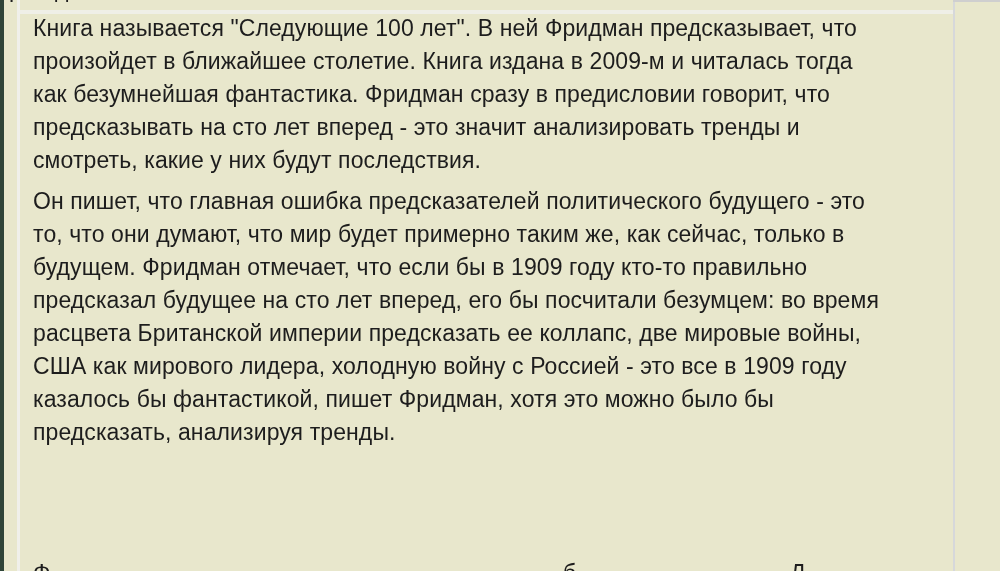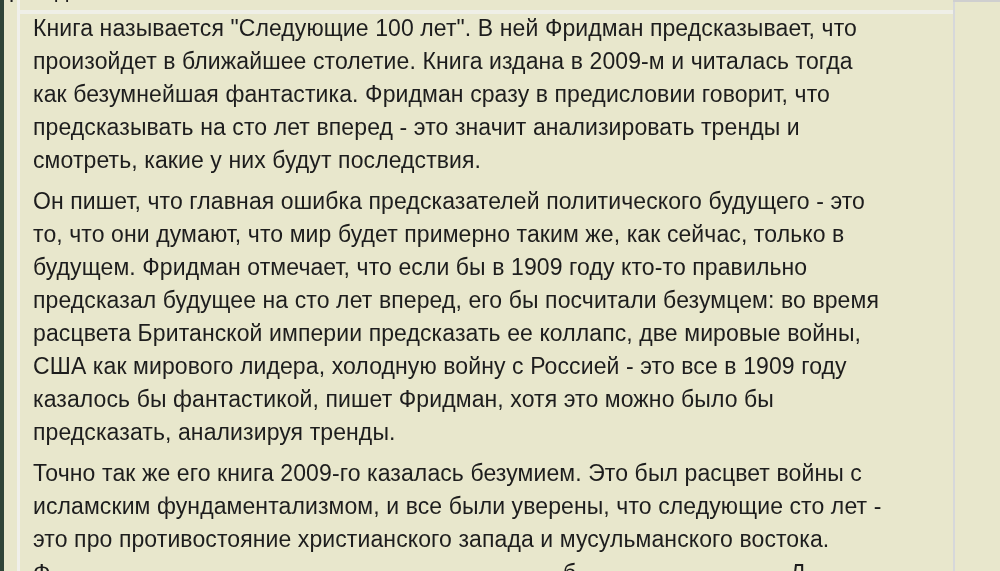--- a/index.html
+++ b/index.html
@@ -128,23 +128,20 @@
 предсказывать на сто лет вперед - это значит анализировать тренды и
 смотреть, какие у них будут последствия.</p>
     <p>Он пишет, что главная ошибка предсказателей политического будущего - это
 то, что они думают, что мир будет примерно таким же, как сейчас, только в
 будущем. Фридман отмечает, что если бы в 1909 году кто-то правильно
 предсказал будущее на сто лет вперед, его бы посчитали безумцем: во время
 расцвета Британской империи предсказать ее коллапс, две мировые войны,
 США как мирового лидера, холодную войну с Россией - это все в 1909 году
 казалось бы фантастикой, пишет Фридман, хотя это можно было бы
 предсказать, анализируя тренды.</p>
-    <p>Точно так же его книга 2009-го казалась безумием. Это был расцвет войны с
-исламским фундаментализмом, и все были уверены, что следующие сто лет -
-это про противостояние христианского запада и мусульманского востока.</p>
   </div>
 
   <div class="clipped-bottom">
     <span class="bfrag bfrag-0">Ф</span>
     <span class="bfrag bfrag-1">б</span>
     <span class="bfrag bfrag-2">Д</span>
   </div>
 
 </div>
 

